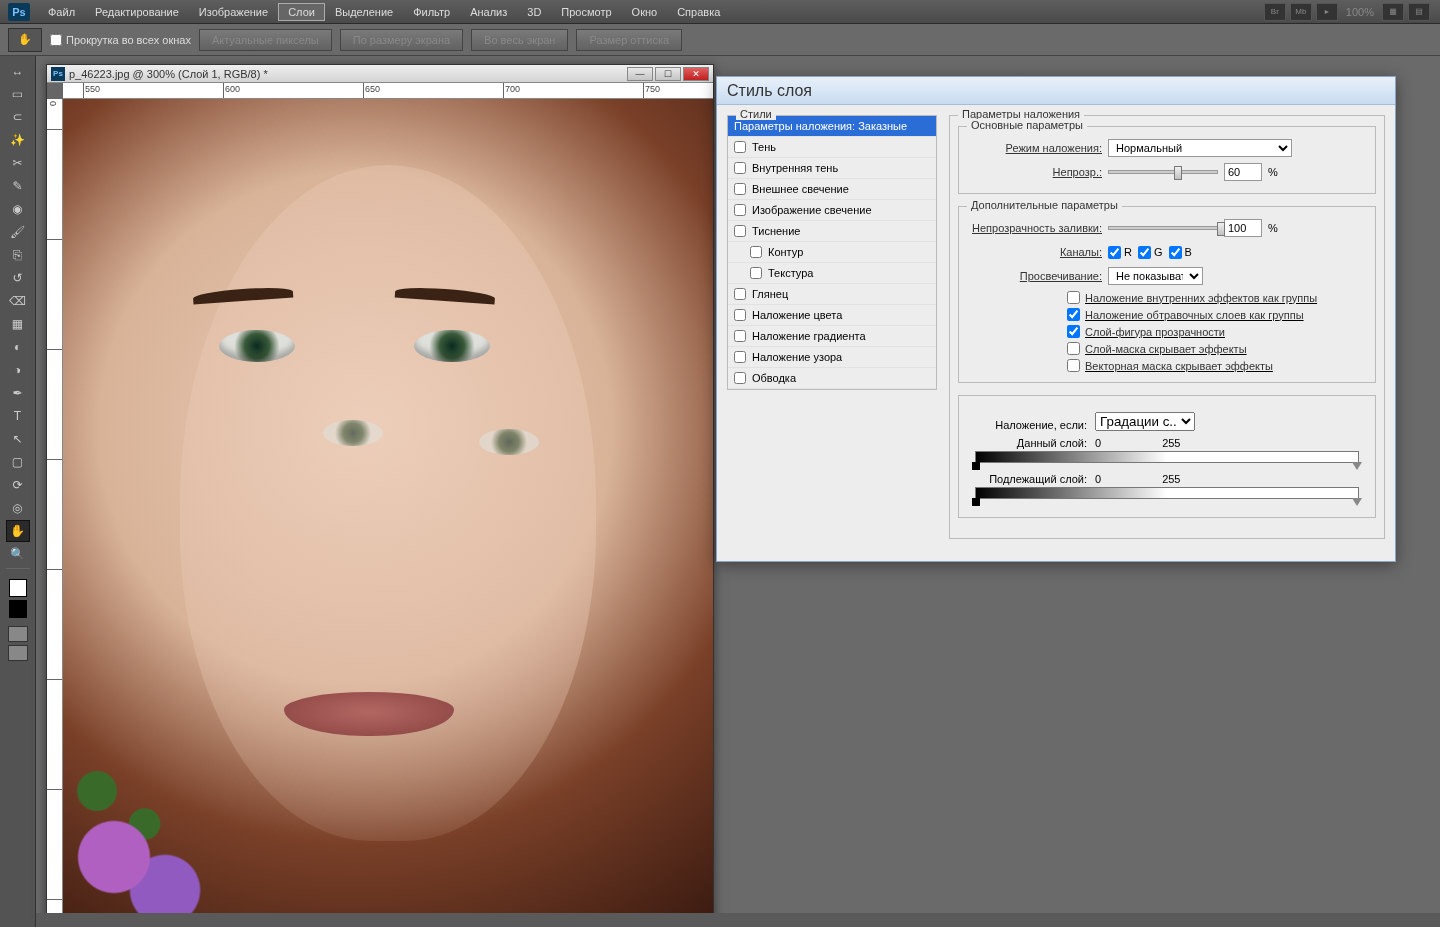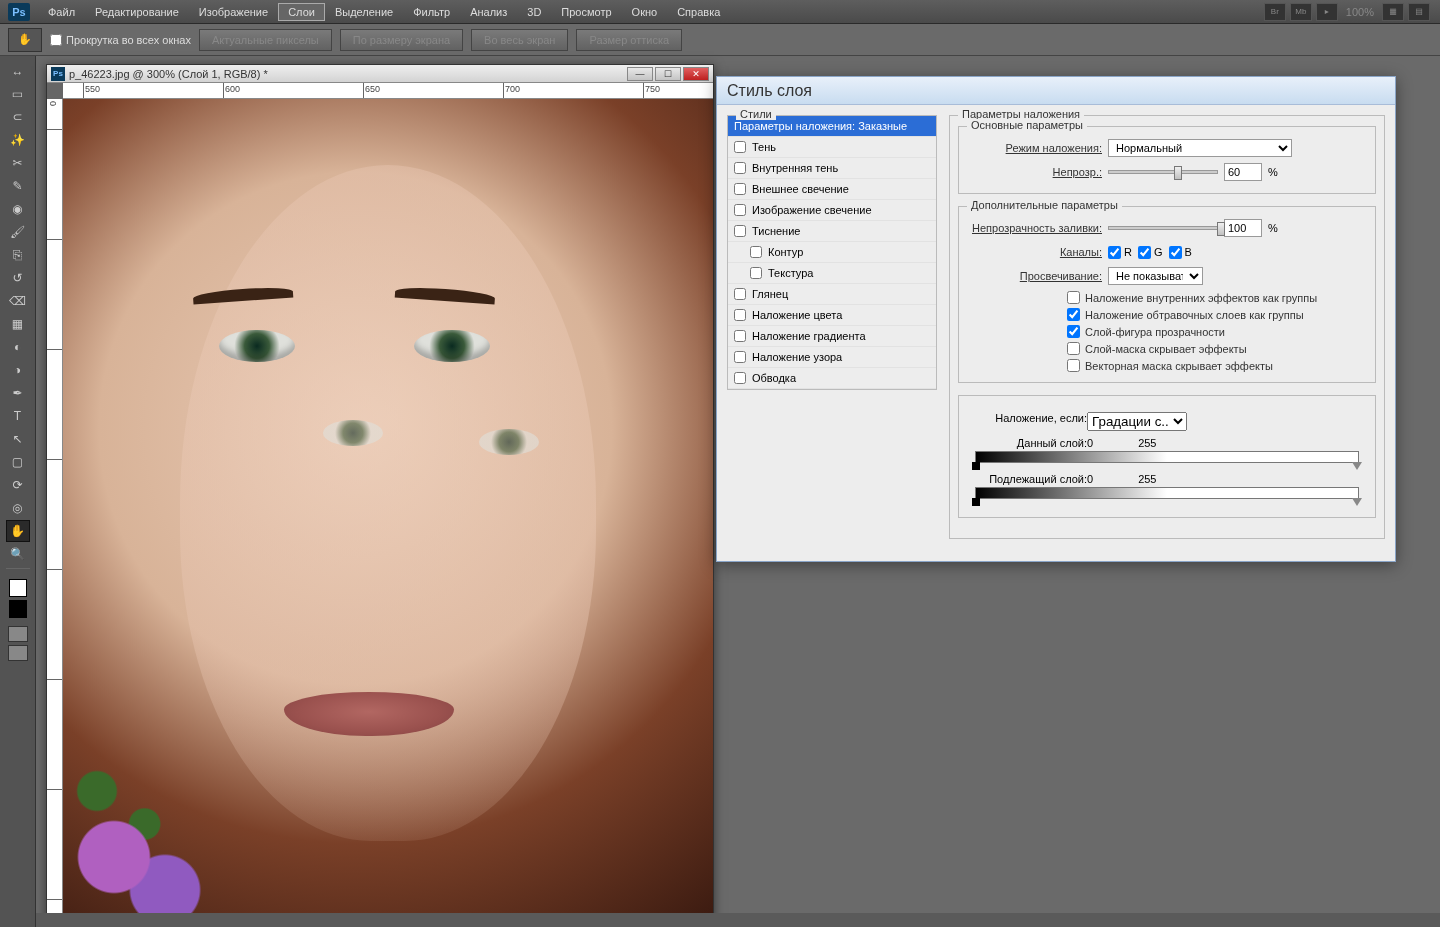--- a/index.html
+++ b/index.html
@@ -88,21 +88,21 @@
 .form-row label { width: 135px; text-align: right; font-size: 11px; color: #333; text-decoration: underline; }
 .form-row select, .form-row input[type=text] { height: 18px; font-size: 11px; border: 1px solid #999; background: #fff; padding: 0 3px; }
 .form-row input[type=text] { width: 38px; text-align: left; }
 .form-row select { width: 184px; }
 .slider { flex: 1; max-width: 110px; height: 4px; background: #ccc; border: 1px solid #999; position: relative; }
 .slider .thumb { position: absolute; top: -5px; width: 8px; height: 14px; background: linear-gradient(#f0f0f0,#c0c0c0); border: 1px solid #777; }
 .channel-row { display: flex; align-items: center; gap: 6px; }
 .channel-row label { width: 135px; text-align: right; }
 .channel-row .cbx { display: flex; align-items: center; gap: 3px; }
 .chk-line { display: flex; align-items: center; gap: 5px; font-size: 11px; color: #333; height: 17px; }
-.blend-row { display: flex; align-items: flex-start; margin: 6px 0 2px; }
+.blend-row { display: flex; align-items: flex-end; gap: 8px; margin: 6px 0 2px; }
 .blend-row label.lead { width: 120px; text-align: right; }
 .gradient-bar { height: 12px; margin: 2px 8px 10px; background: linear-gradient(90deg,#000 0%,#fff 50%,#fff 100%); position: relative; border: 1px solid #777; }
 .gradient-bar .handle-bl { position: absolute; left: -4px; bottom: -8px; width: 8px; height: 8px; background: #000; }
 .gradient-bar .handle-br { position: absolute; right: -4px; bottom: -8px; width: 0; height: 0; border-left: 5px solid transparent; border-right: 5px solid transparent; border-top: 8px solid #888; }
 
 .scroll-bottom { position: absolute; left: 0; right: 0; bottom: 0; height: 14px; background: #5a5a5a; }
 </style>
 </head>
 <body>
 
@@ -338,21 +338,21 @@
                     <input type="checkbox" checked="" style="">
                     <span>B</span>
                   </span>
               </div>
               <div class="form-row">
                 <label>Просвечивание:</label>
                 <select style="width:95px">
                   <option>Не показывать</option>
                 </select>
               </div>
-              <div id="adv-checks" style="padding-left:100px;">
+              <div id="adv-checks" style="padding-left:100px;text-decoration:underline;">
                   <div class="chk-line">
                     <input type="checkbox" style="">
                     <span>Наложение внутренних эффектов как группы</span>
                   </div>
                   <div class="chk-line">
                     <input type="checkbox" checked="" style="">
                     <span>Наложение обтравочных слоев как группы</span>
                   </div>
                   <div class="chk-line">
                     <input type="checkbox" checked="" style="">

